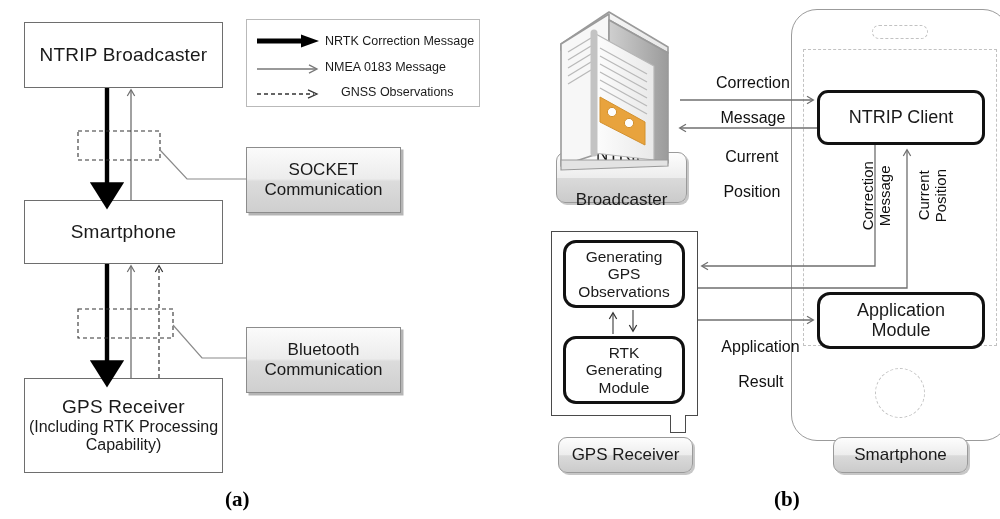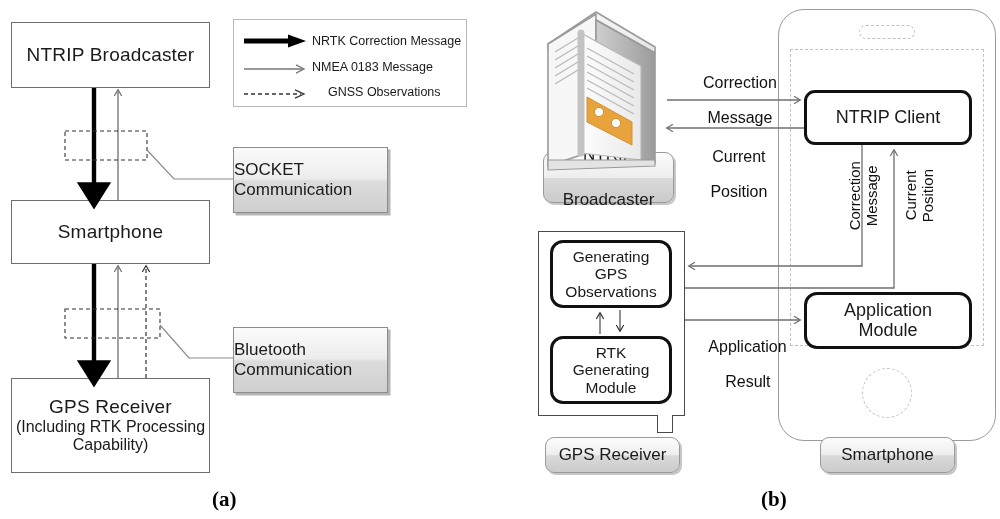--- a/index.html
+++ b/index.html
@@ -1,31 +1,31 @@
 <!DOCTYPE html>
 <html><head>
 <meta charset="utf-8">
 <style>
   html,body{margin:0;padding:0;background:#ffffff;}
   body{width:1000px;height:519px;position:relative;overflow:hidden;
        font-family:"Liberation Sans","DejaVu Sans",sans-serif;color:#1a1a1a;}
-  .stage{position:absolute;left:4px;top:0;width:816px;height:519px;}
+  .stage{position:absolute;left:17px;top:0;width:816px;height:519px;}
   svg.layer{position:absolute;left:0;top:0;width:1000px;height:519px;overflow:visible;}
 
   
   .pbox{position:absolute;box-sizing:border-box;background:#fff;border:1.5px solid #6e6e6e;
         display:flex;flex-direction:column;align-items:center;justify-content:center;text-align:center;}
   .pbox .t1{font-size:19px;letter-spacing:.2px;line-height:1.15;}
   .pbox .t2{font-size:16px;line-height:1.15;}
 
   
   .gbox{position:absolute;box-sizing:border-box;
         background:linear-gradient(180deg,#fbfbfb 0%,#ececec 48%,#dcdcdc 52%,#cfcfcf 100%);
         border:1.2px solid #8c8c8c;box-shadow:2.5px 2.5px 0 rgba(120,120,120,.55);
-        display:flex;flex-direction:column;align-items:flex-start;justify-content:center;
+        display:flex;flex-direction:column;align-items:center;justify-content:center;
         text-align:center;font-size:17px;line-height:1.2;}
 
   
   .legend{position:absolute;box-sizing:border-box;border:1px solid #b9b9b9;background:#fff;}
   .legrow{position:absolute;display:flex;align-items:center;}
   .legtext{font-size:12.5px;color:#1a1a1a;white-space:nowrap;}
 
   
   .rbox{position:absolute;box-sizing:border-box;background:#fff;border:3px solid #111;
         border-radius:13px;display:flex;flex-direction:column;align-items:center;

